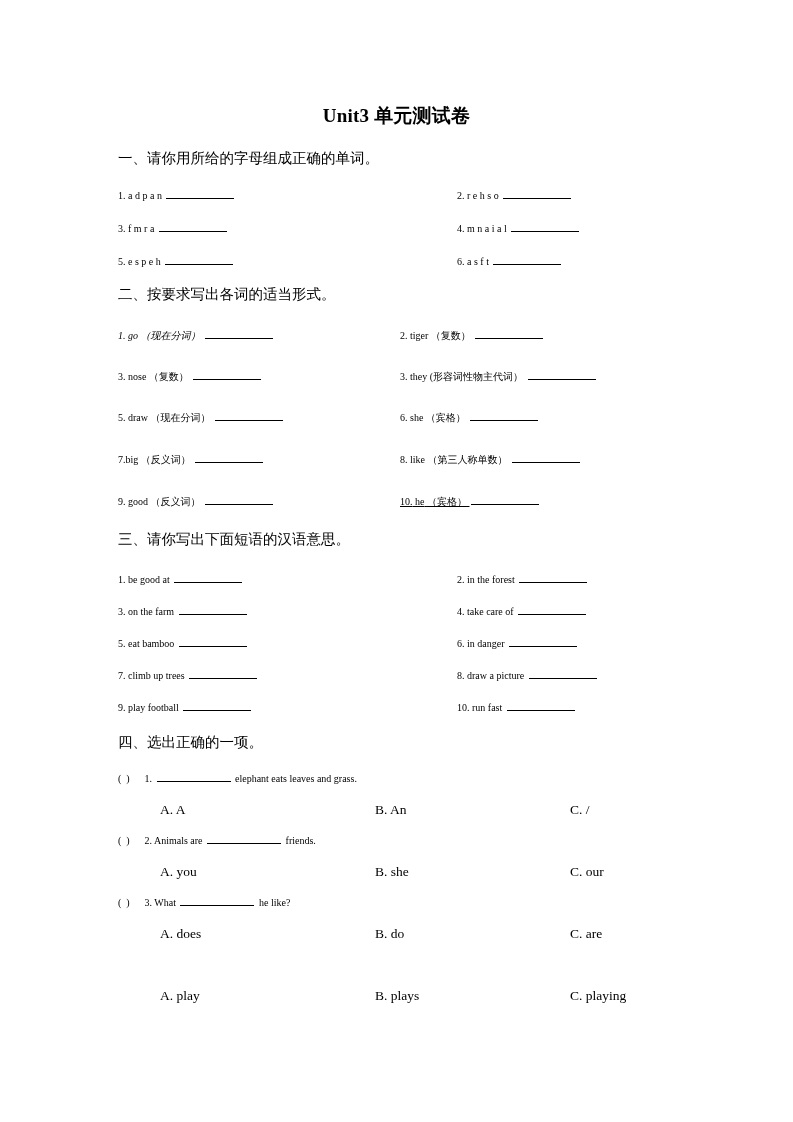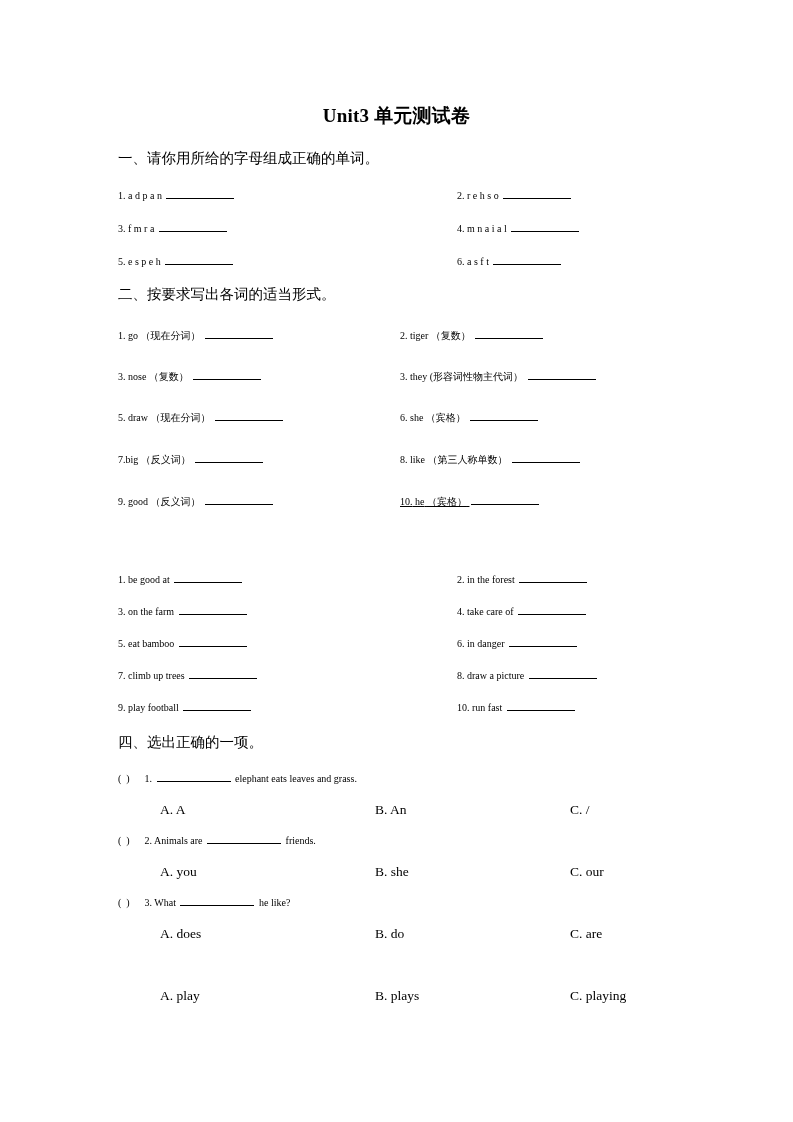--- a/index.html
+++ b/index.html
@@ -119,21 +119,21 @@
     <span class="blank b-md"></span>
   </div>
   <div class="row" style="left:457px; top:254px;">
     <span>6.</span>
     <span>a s f t</span>
     <span class="blank b-md"></span>
   </div>
 
   <div class="section-heading" style="top:285px;">二、按要求写出各词的适当形式。</div>
 
-  <div class="row col-left" style="top:328px;">
+  <div class="row col-left" style="top:328px;font-style:italic;">
     <span>1.</span>
     <span>go</span>
     <span>（现在分词）</span>
     <span class="blank b-md"></span>
   </div>
   <div class="row" style="left:400px; top:328px;">
     <span>2.</span>
     <span>tiger</span>
     <span>（复数）</span>
     <span class="blank b-md"></span>
@@ -183,20 +183,21 @@
     <span>（反义词）</span>
     <span class="blank b-md"></span>
   </div>
   <div class="row" style="left:400px; top:494px;text-decoration:underline;">
     <span>10.</span>
     <span>he</span>
     <span>（宾格）</span>
     <span class="blank b-md"></span>
   </div>
 
+  <div class="section-heading" style="top:530px;">三、请你写出下面短语的汉语意思。</div>
 
   <div class="row col-left" style="top:572px;">
     <span>1.</span>
     <span>be good at</span>
     <span class="blank b-md"></span>
   </div>
   <div class="row" style="left:457px; top:572px;">
     <span>2.</span>
     <span>in the forest</span>
     <span class="blank b-md"></span>

